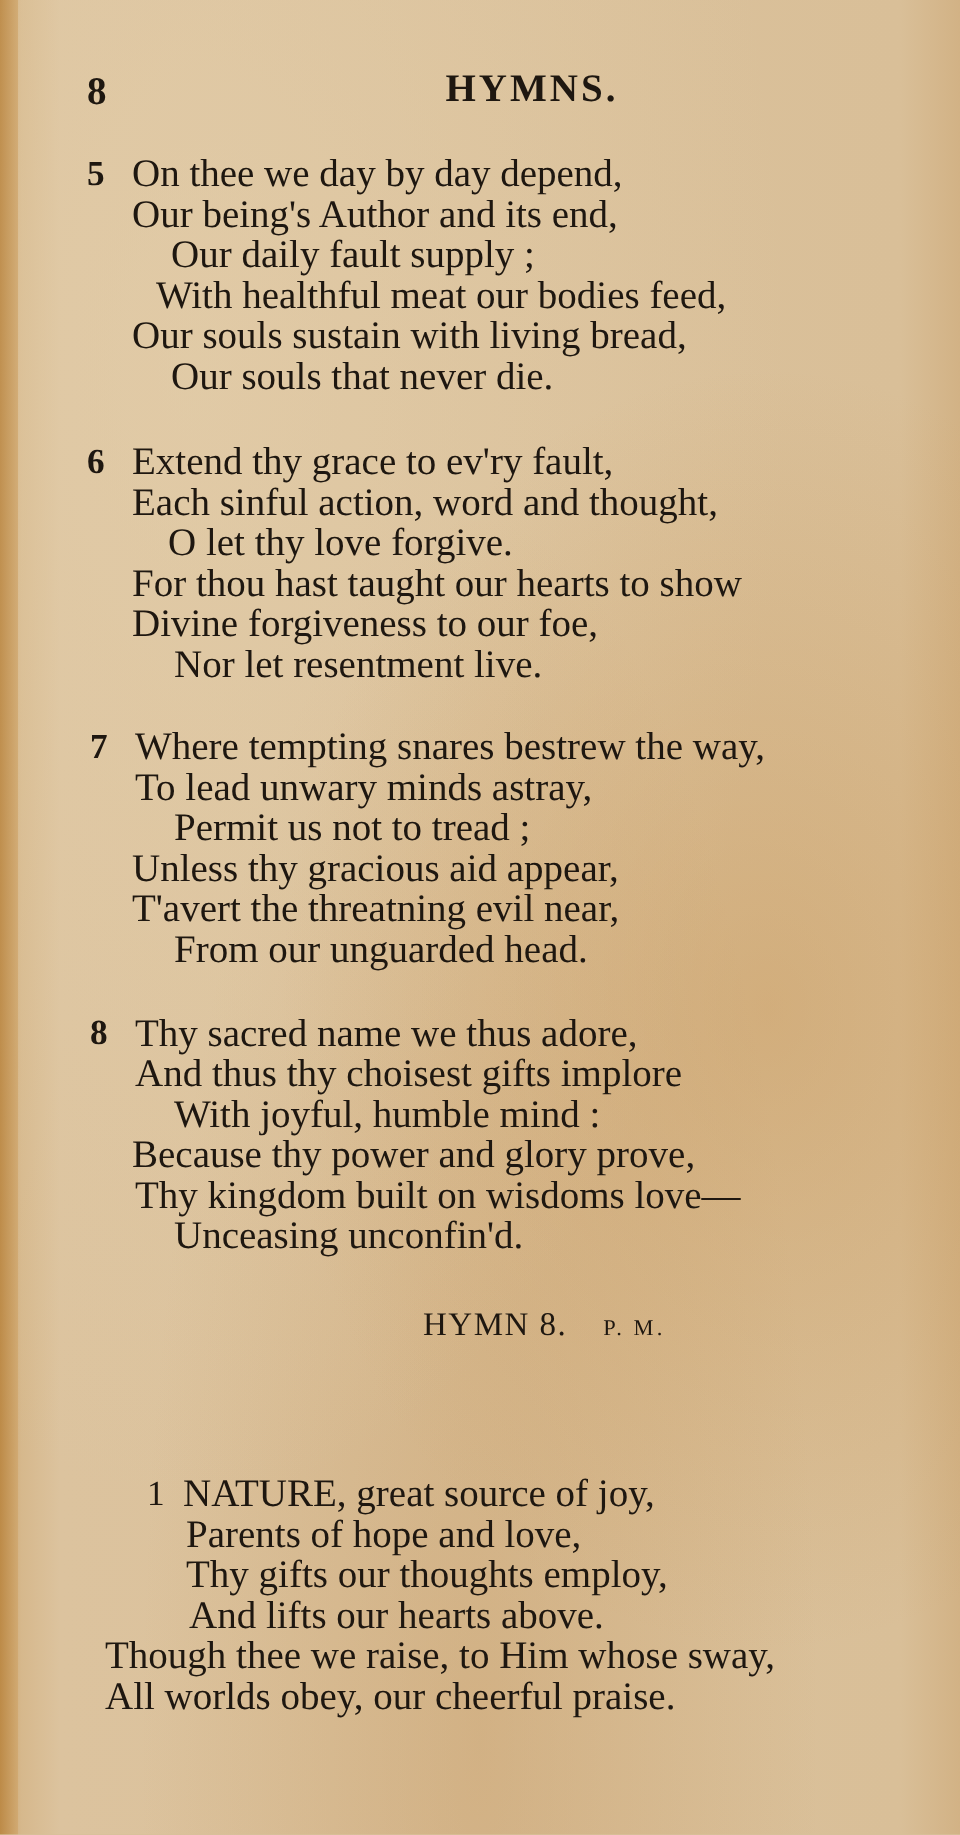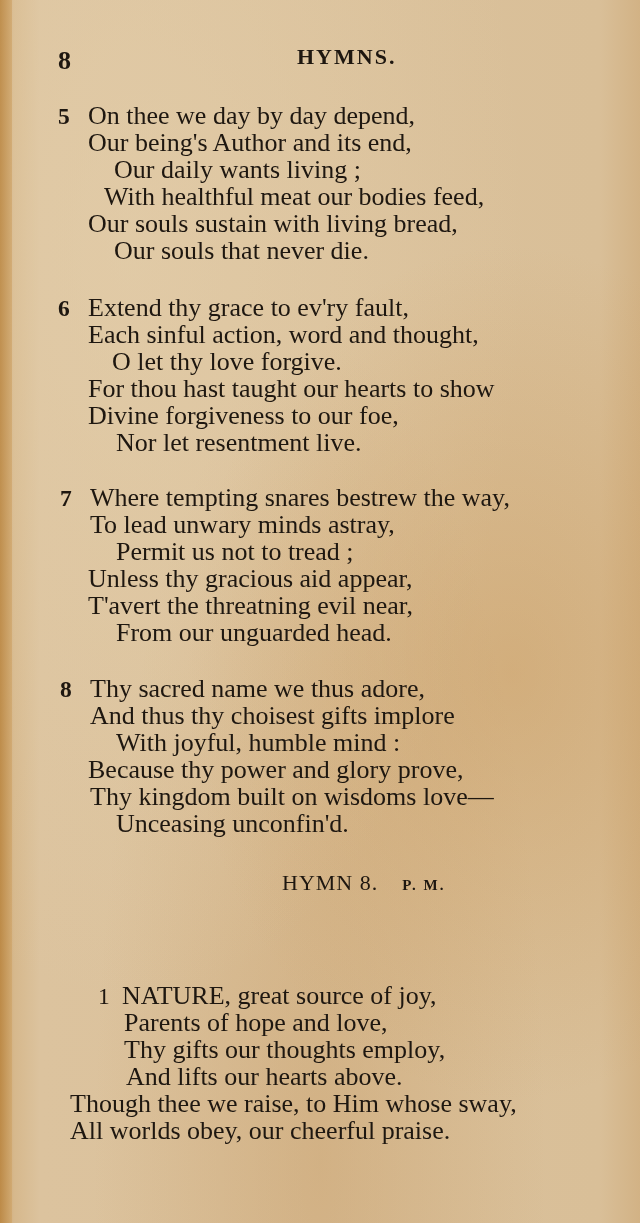--- a/index.html
+++ b/index.html
@@ -14,43 +14,43 @@
     background:
       radial-gradient(ellipse at 80% 55%, rgba(196,140,70,0.35), rgba(0,0,0,0) 45%),
       radial-gradient(ellipse at 20% 20%, rgba(230,210,175,0.5), rgba(0,0,0,0) 55%),
       radial-gradient(ellipse at 50% 95%, rgba(190,140,80,0.3), rgba(0,0,0,0) 50%),
       linear-gradient(90deg, #c89a5c 0px, #d6b88c 14px, #dcc39e 40px, #d9bf98 600px, #d2b285 640px);
   }
   .edge { position:absolute; left:0; top:0; width:12px; height:1223px;
     background: linear-gradient(90deg, #b8843f, #cfa56a); opacity:0.7; }
   .header { position:absolute; top:40px; left:0; width:640px; height:40px; }
   .page-num { position:absolute; left:58px; top:6px; font-size:26px; font-weight:bold; }
-  .running-title { position:absolute; left:297px; top:4px; font-size:22px; font-weight:bold; letter-spacing:2px; }
+  .running-title { position:absolute; left:297px; top:4px; font-size:26px; font-weight:bold; letter-spacing:2px; }
   .line { position:absolute; font-size:26px; white-space:nowrap; line-height:28px; }
   .num { position:absolute; font-size:23.5px; font-weight:bold; line-height:28px; }
   .hymn-title { position:absolute; top:870px; left:282px; font-size:22px; letter-spacing:1px; white-space:nowrap; }
-  .meter { font-size:15px; font-weight:bold; margin-left:24px; letter-spacing:2px; }
+  .meter { font-size:15px; font-weight:normal; margin-left:24px; letter-spacing:2px; }
   .subtitle { position:absolute; top:926px; left:172px; font-size:23px; font-style:italic; white-space:nowrap; }
 </style>
 </head>
 <body>
 
 <div class="page">
   <div class="edge"></div>
 
   <div class="header">
     <span class="page-num">8</span>
     <span class="running-title">HYMNS.</span>
   </div>
 
   <div>
     <span class="num" style="left:58px;top:102px">5</span>
     <span class="line" style="left:88px;top:102px">On thee we day by day depend,</span>
     <span class="line" style="left:88px;top:129px">Our being's Author and its end,</span>
-    <span class="line" style="left:114px;top:156px">Our daily wants living ;</span>
+    <span class="line" style="left:114px;top:156px">Our daily fault supply ;</span>
     <span class="line" style="left:104px;top:183px">With healthful meat our bodies feed,</span>
     <span class="line" style="left:88px;top:210px">Our souls sustain with living bread,</span>
     <span class="line" style="left:114px;top:237px">Our souls that never die.</span>
   </div>
 
   <div>
     <span class="num" style="left:58px;top:294px">6</span>
     <span class="line" style="left:88px;top:294px">Extend thy grace to ev'ry fault,</span>
     <span class="line" style="left:88px;top:321px">Each sinful action, word and thought,</span>
     <span class="line" style="left:112px;top:348px">O let thy love forgive.</span>

